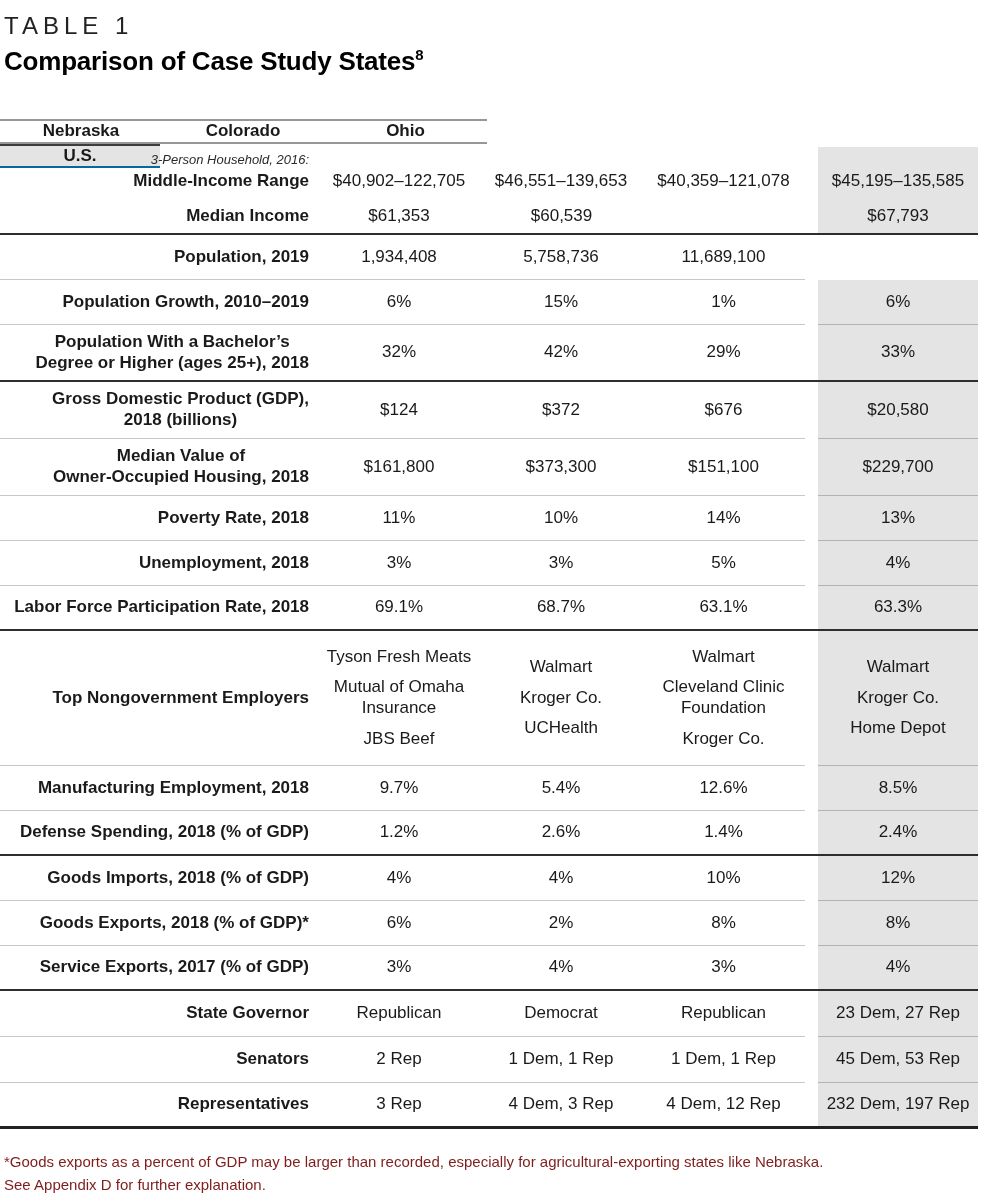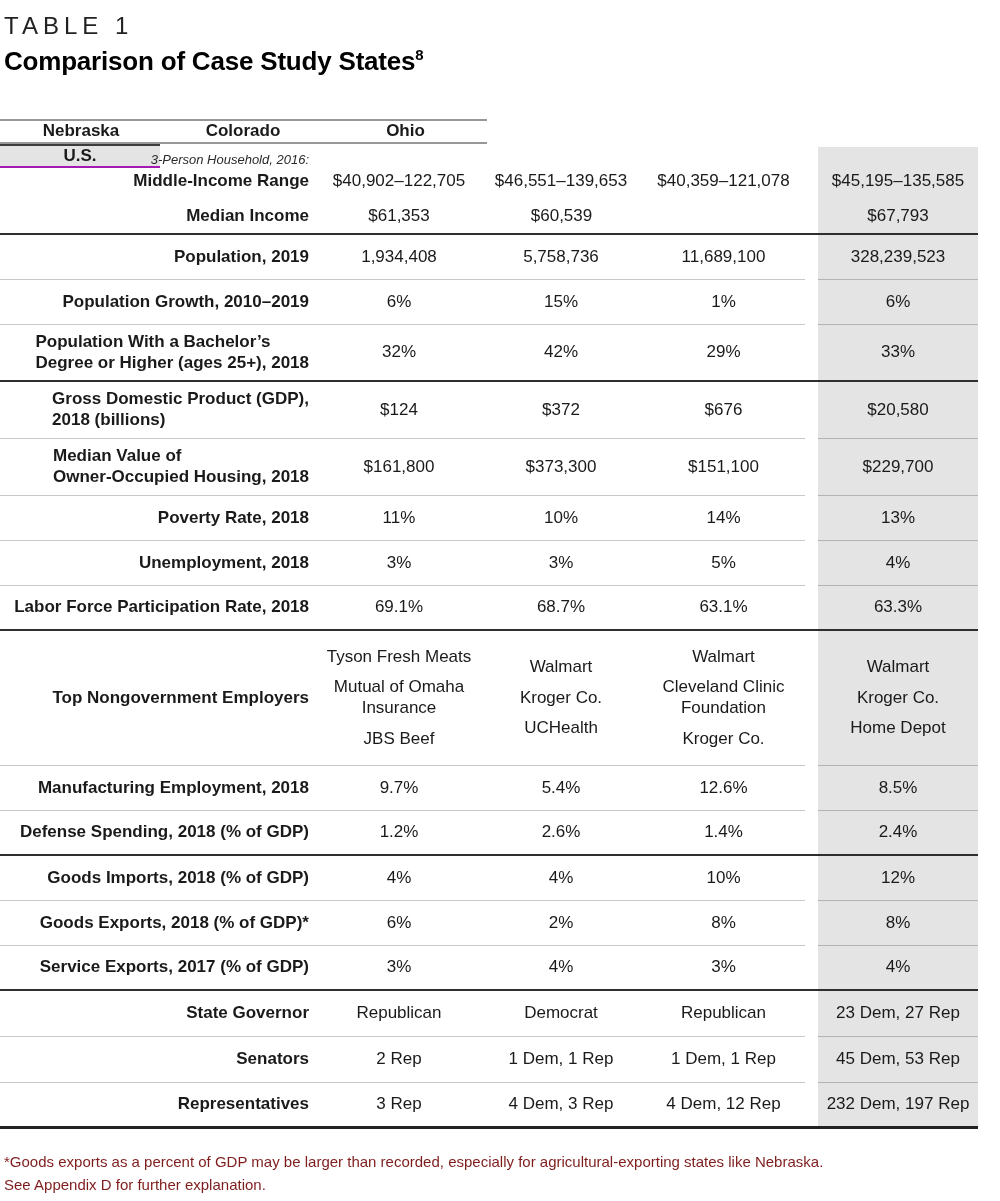--- a/index.html
+++ b/index.html
@@ -20,27 +20,27 @@
   .cell { width: 162px; display: flex; align-items: center; justify-content: center;
           text-align: center; font-size: 17px; line-height: 1.22; }
   .cell.c3 { width: 163px; }
   .gapcol { width: 13px; }
   .us { width: 160px; background: #e4e4e4; }
 
   
   .header-row { height: 28px; flex-direction: column; }
   .states-wrap { width: 487px; display: flex; border-top: 2px solid #979797; border-bottom: 2px solid #979797; }
   .states-wrap .cell { font-weight: 700; }
-  .us-header { border-top: 2px solid #3c3c3c; border-bottom: 2px solid #a21caf;
+  .us-header { border-top: 2px solid #3c3c3c; border-bottom: 2px solid #0369a1;
                font-weight: 700; }
 
   
   .main-cols { width: 805px; display: flex; }
   .label-col { display: flex; flex-direction: column; justify-content: center;
-               align-items: flex-end; text-align: left; padding-right: 9px;
+               align-items: flex-end; text-align: center; padding-right: 9px;
                font-weight: 700; font-size: 17px; line-height: 1.22; white-space: pre-line; }
   .note { font-size: 13px; font-style: italic; font-weight: 400; color: #2a2a2a;
           margin-bottom: 3px; white-space: nowrap; }
 
   .light .main-cols { border-bottom: 1px solid #c8c8c8; }
   .light .us { border-bottom: 1px solid #b3b3b3; }
   .heavy { border-bottom: 2px solid #2e2e2e; }
   .bottom { border-bottom: 3px solid #222; }
 
   .r-mir { height: 52px; }
@@ -105,21 +105,20 @@
     </div>
 
     <div class="row r-single light">
       <div class="main-cols">
         <div class="label-col">Population, 2019</div>
         <div class="cell">1,934,408</div>
         <div class="cell">5,758,736</div>
         <div class="cell c3">11,689,100</div>
       </div>
       <div class="gapcol"></div>
-      <div class="cell us">328,239,523</div>
     </div>
 
     <div class="row r-single light">
       <div class="main-cols">
         <div class="label-col">Population Growth, 2010–2019</div>
         <div class="cell">6%</div>
         <div class="cell">15%</div>
         <div class="cell c3">1%</div>
       </div>
       <div class="gapcol"></div>

